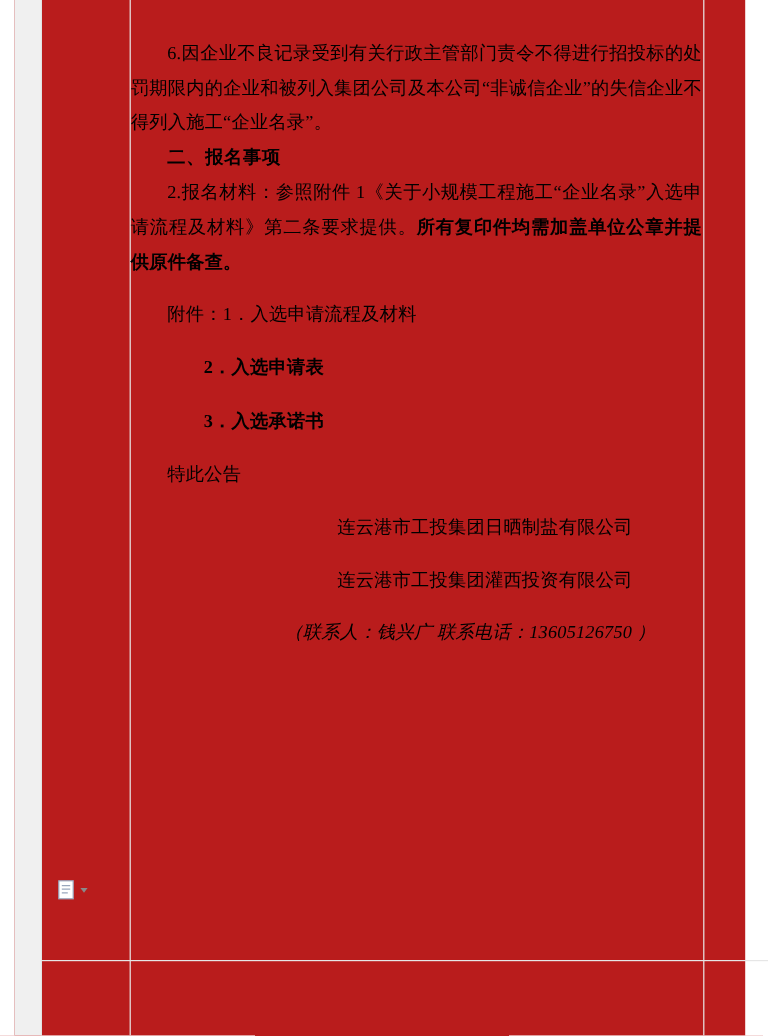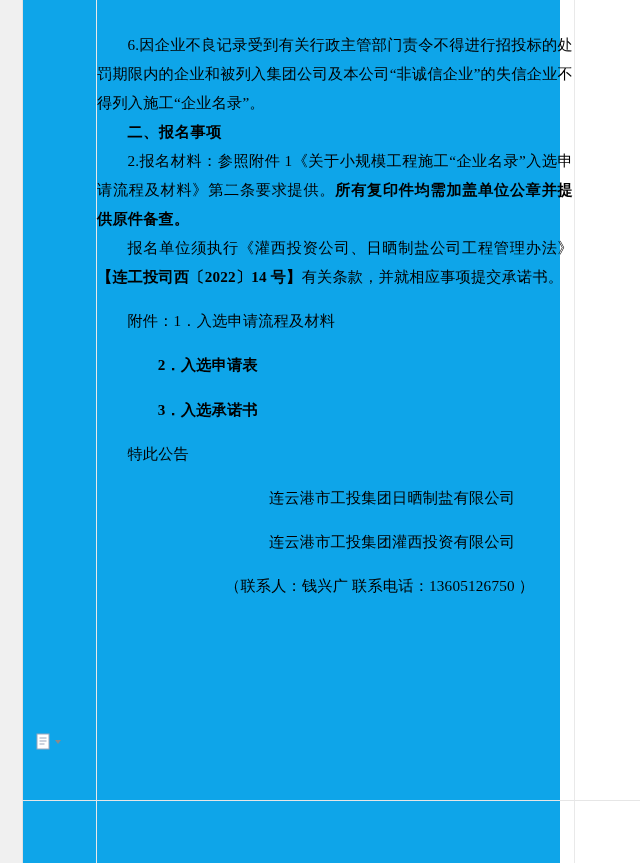--- a/index.html
+++ b/index.html
@@ -12,24 +12,24 @@
     height: 863px;
     position: relative;
     font-family: "Liberation Serif", "DejaVu Serif", serif;
     color: #000000;
     overflow: hidden;
   }
 
   
   #page {
     position: absolute;
-    left: 0; top: 0;
-    width: 560px;
+    left: 12px; top: 0;
+    width: 609px;
     height: 863px;
-    background: #0ea5e9;
+    background: #b91c1c;
   }
 
   
   .gutter-left {
     position: absolute;
     left: 0; top: 0;
     width: 22px;
     height: 863px;
     background: #f0f0f0;
     border-right: 1px solid #e2e2e2;
@@ -96,20 +96,21 @@
   .indent-one {
     text-indent: 2em;
   }
   .signature {
     text-indent: 0;
     margin-left: 172px;
   }
   .contact {
     text-indent: 0;
     margin-left: 128px;
+    font-style: italic;
   }
 
   
   .doc-icon {
     position: absolute;
     left: 36px;
     top: 732px;
     width: 28px;
     height: 20px;
     display: flex;
@@ -136,21 +137,20 @@
 
   <div class="doc">
 
     <p class="p">6.因企业不良记录受到有关行政主管部门责令不得进行招投标的处罚期限内的企业和被列入集团公司及本公司“非诚信企业”的失信企业不得列入施工“企业名录”。</p>
 
     <p class="heading">二、报名事项</p>
 
 
     <p class="item"><span>2.报名材料：参照附件 1《关于小规模工程施工“企业名录”入选申请流程及材料》第二条要求提供。</span><span class="bold">所有复印件均需加盖单位公章并提供原件备查。</span></p>
 
-    <p class="p"><span>报名单位须执行《灌西投资公司、日晒制盐公司工程管理办法》</span><span class="bold">【连工投司西〔2022〕14 号】</span><span>有关条款，并就相应事项提交承诺书。</span></p>
 
 
 
 
     <p class="indent-one"><span>附件：</span><span>1．入选申请流程及材料</span></p>
     <p class="indent-sub">2．入选申请表</p>
     <p class="indent-sub">3．入选承诺书</p>
 
     <p class="indent-one">特此公告</p>
 

